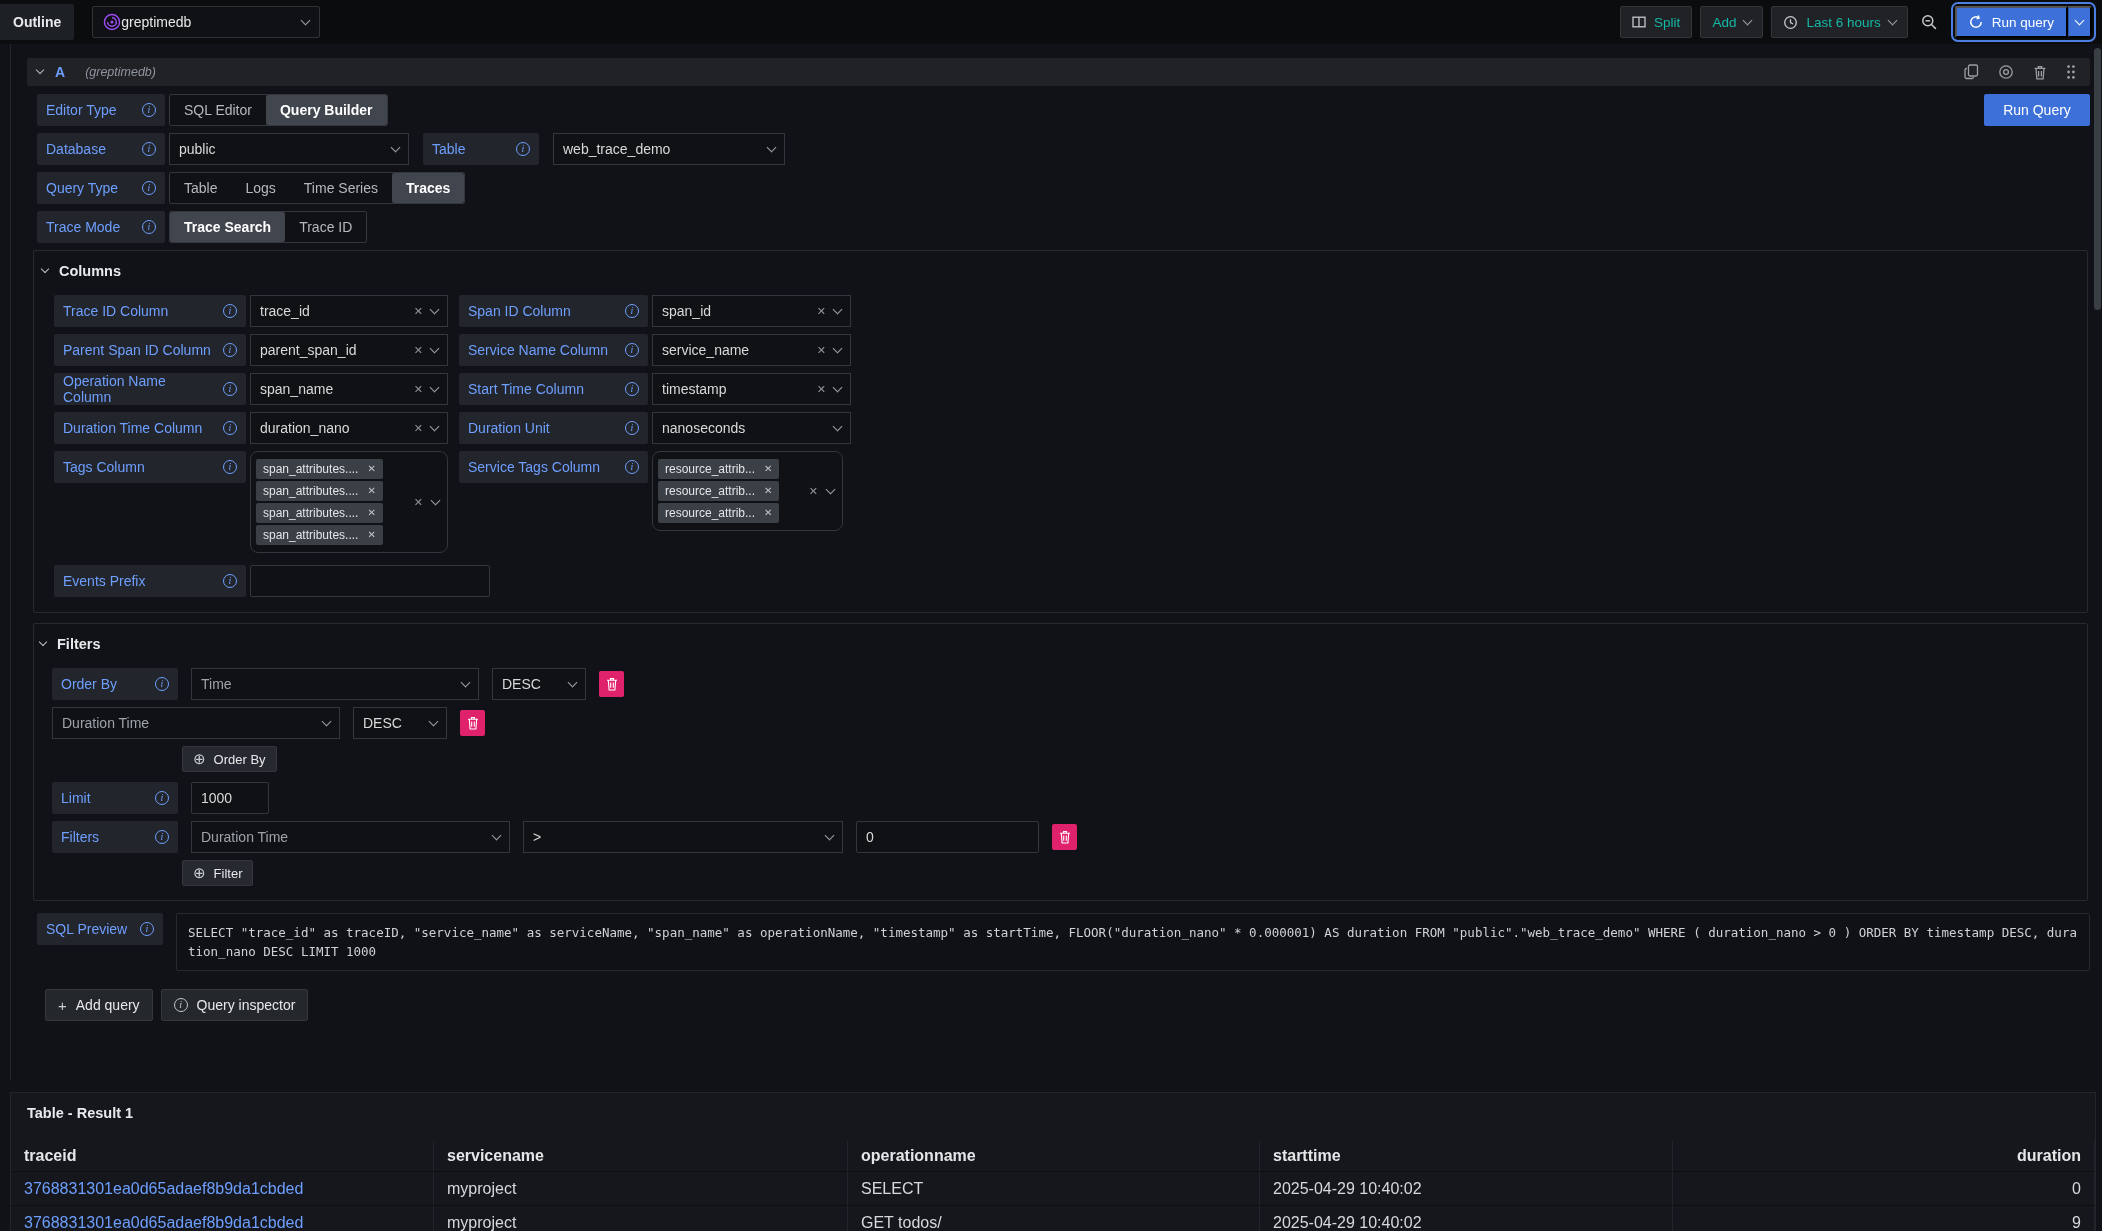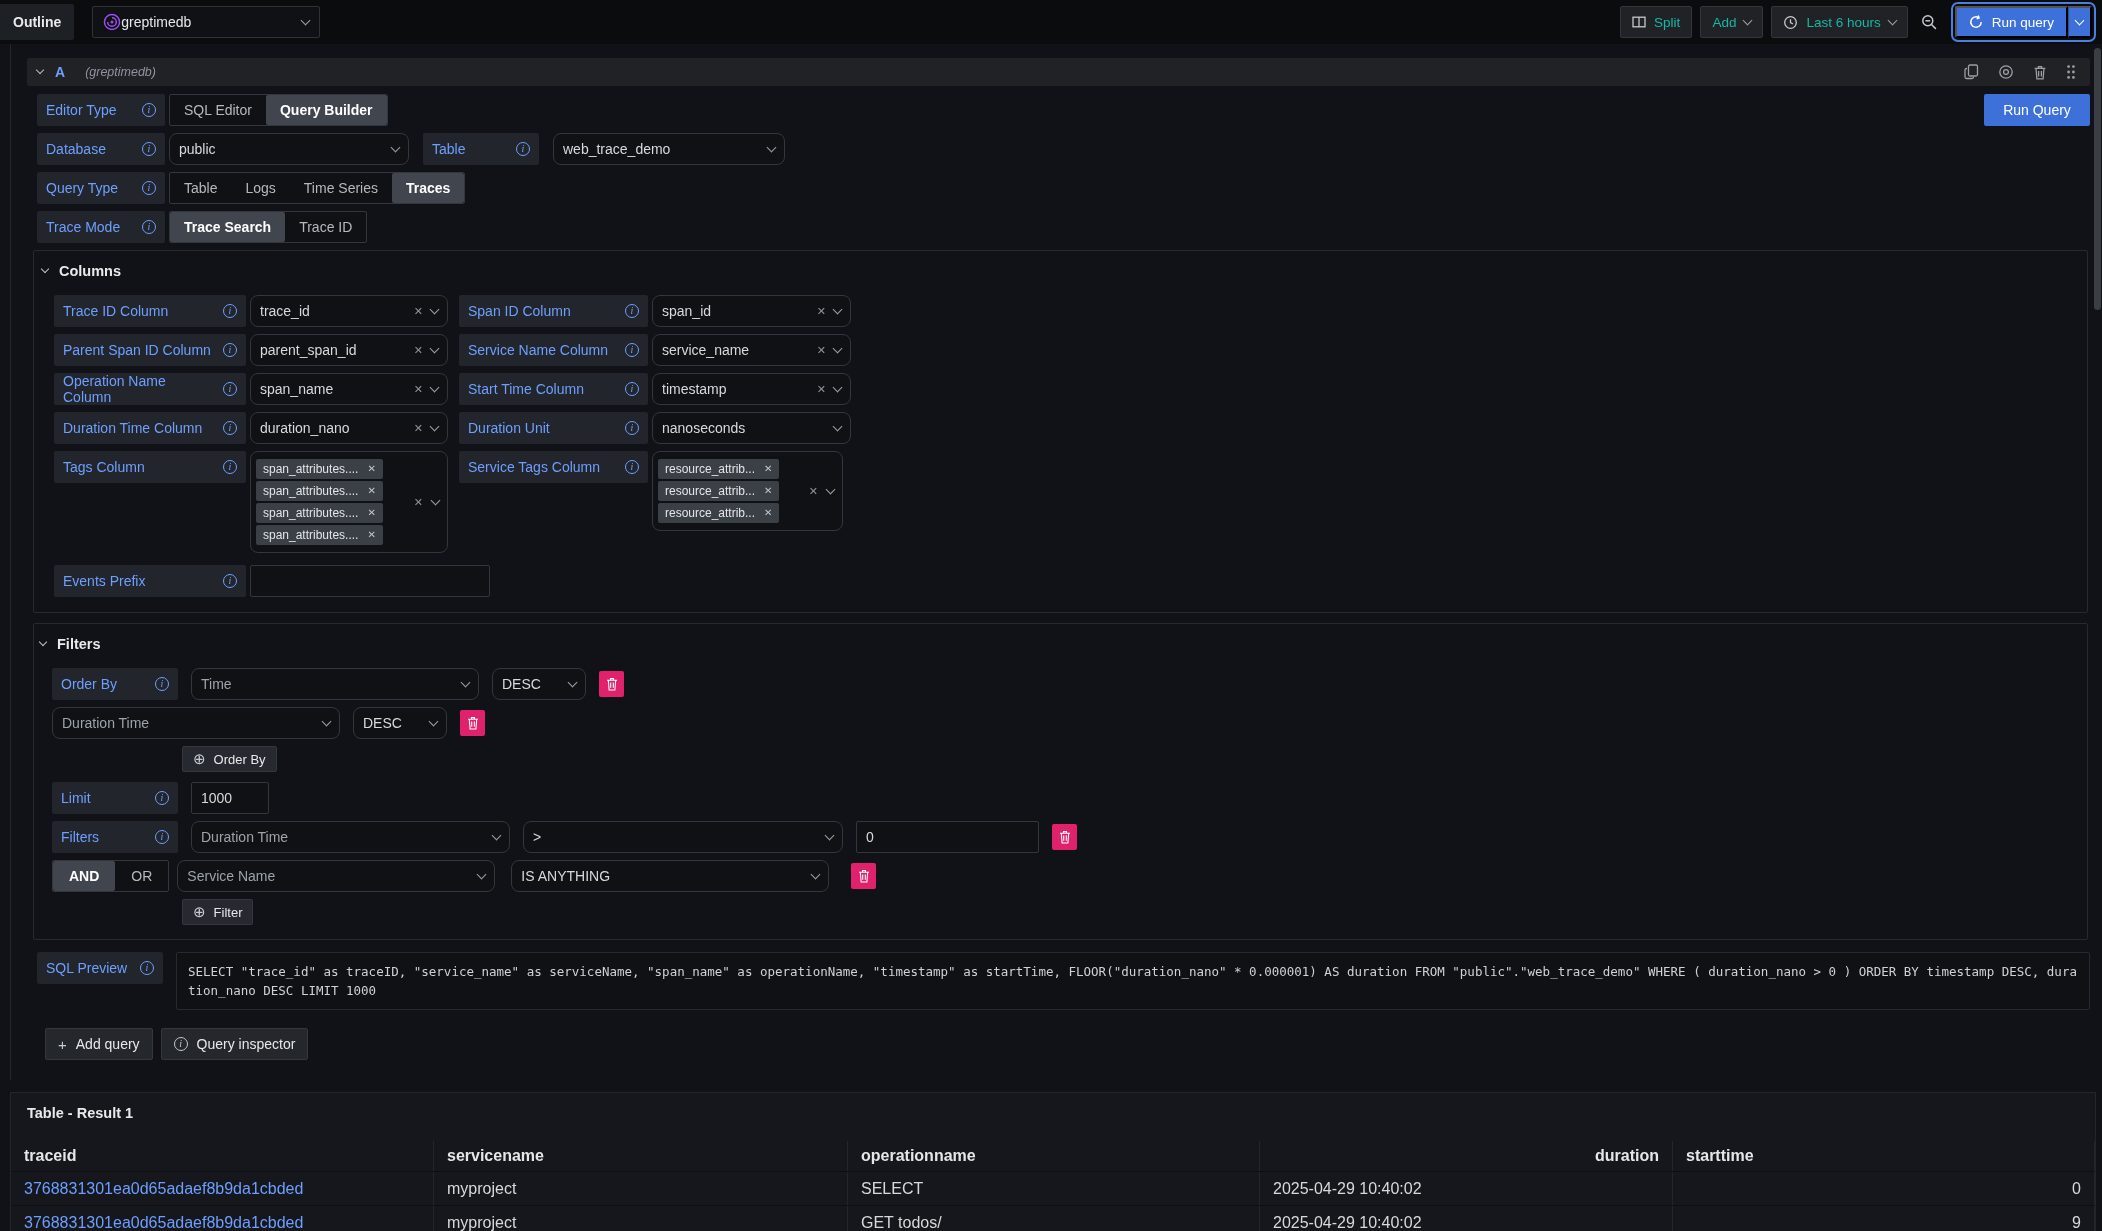--- a/index.html
+++ b/index.html
@@ -43,21 +43,21 @@
   .frow { display:flex; align-items:center; gap:4px; margin:0 0 7px 10px; }
   .frow.top { align-items:flex-start; }
   .flabel { height:32px; background:#22252b; border-radius:2px; display:flex; align-items:center; justify-content:space-between; padding:0 9px; color:#6e9fff; font-weight:500; flex:none; }
   .w128{width:128px;} .w116{width:116px;} .w192{width:192px;} .w189{width:189px;} .w126{width:126px;}
   .ml7{margin-left:7px;} .ml10{margin-left:10px;}
 
   .seg-group { display:flex; background:#101114; border:1px solid #33363c; border-radius:2px; height:32px; align-items:stretch; }
   .seg { display:flex; align-items:center; padding:0 14px; color:#b5b9be; border-radius:2px; }
   .seg.on { background:#41454d; color:#fff; font-weight:700; }
 
-  .sel { height:32px; background:#101114; border:1px solid #33363c; border-radius:8px; display:flex; align-items:center; padding:0 9px; color:#d8d9da; flex:none; }
+  .sel { height:32px; background:#101114; border:1px solid #33363c; border-radius:0; display:flex; align-items:center; padding:0 9px; color:#d8d9da; flex:none; }
   .sel .st { flex:1; white-space:nowrap; overflow:hidden; }
   .sel .x { margin:0 8px 0 6px; }
   .sel.dim .st { color:#9da3ab; }
 
   .inp { height:32px; background:#101114; border:1px solid #33363c; border-radius:2px; padding:0 9px; color:#d8d9da; font-size:14px; font-family:inherit; outline:none; flex:none; }
 
   .mselect { background:#101114; border:1px solid #33363c; border-radius:8px; display:flex; align-items:center; padding:5px 8px 5px 5px; flex:none; }
   .chips { display:flex; flex-direction:column; gap:2px; flex:1; }
   .chip { display:inline-flex; align-items:center; gap:9px; background:#3b3f46; color:#e4e5e7; font-size:12px; height:20px; padding:0 7px; border-radius:2px; width:max-content; }
   .chip .x { font-size:10px; color:#c3c6ca; }
@@ -476,39 +476,20 @@
             <span class="cv"></span>
           </div>
         <input class="inp" style="width: 183px;" value="0">
         <button class="trash-btn">
             <svg width="12" height="14" viewBox="0 0 12 14">
               <path d="M1 3.2 H11 M4.5 3.2 V1.6 H7.5 V3.2 M2.3 3.2 L3.1 13 H8.9 L9.7 3.2 M4.7 5.6 V10.8 M7.3 5.6 V10.8" fill="none" stroke="#fff" stroke-width="1.1"></path>
             </svg>
           </button>
       </div>
 
-      <div class="frow indent" style="gap:8px">
-        <div class="seg-group">
-          <div class="seg on" style="padding:0 16px">AND</div>
-          <div class="seg" style="padding:0 16px">OR</div>
-        </div>
-        <div class="sel dim" style="width:318px">
-            <span class="st">Service Name</span>
-            <span class="cv"></span>
-          </div>
-        <div class="sel" style="width:318px;margin-left:8px">
-            <span class="st">IS ANYTHING</span>
-            <span class="cv"></span>
-          </div>
-        <button class="trash-btn" style="margin-left:14px">
-            <svg width="12" height="14" viewBox="0 0 12 14">
-              <path d="M1 3.2 H11 M4.5 3.2 V1.6 H7.5 V3.2 M2.3 3.2 L3.1 13 H8.9 L9.7 3.2 M4.7 5.6 V10.8 M7.3 5.6 V10.8" fill="none" stroke="#fff" stroke-width="1.1"></path>
-            </svg>
-          </button>
-      </div>
 
       <div class="pill-row" style="margin-bottom:6px">
         <button class="pill-btn">
             <span class="plus-glyph">⊕</span>
             <span>Filter</span>
           </button>
       </div>
     </div>
 
     <div class="frow top" style="margin-top:12px">
@@ -532,22 +513,22 @@
   </div>
 </div>
 
 <div class="panel">
   <div class="panel-title">Table - Result 1</div>
   <div class="rtable">
     <div class="tr head">
       <div class="td">traceid</div>
       <div class="td">servicename</div>
       <div class="td">operationname</div>
+      <div class="td">starttime</div>
       <div class="td num">duration</div>
-      <div class="td">starttime</div>
     </div>
     <div class="tr body">
       <div class="td">
           <a href="#" class="link">3768831301ea0d65adaef8b9da1cbded</a>
         </div>
       <div class="td">myproject</div>
       <div class="td">SELECT</div>
       <div class="td">2025-04-29 10:40:02</div>
       <div class="td num">0</div>
     </div>

